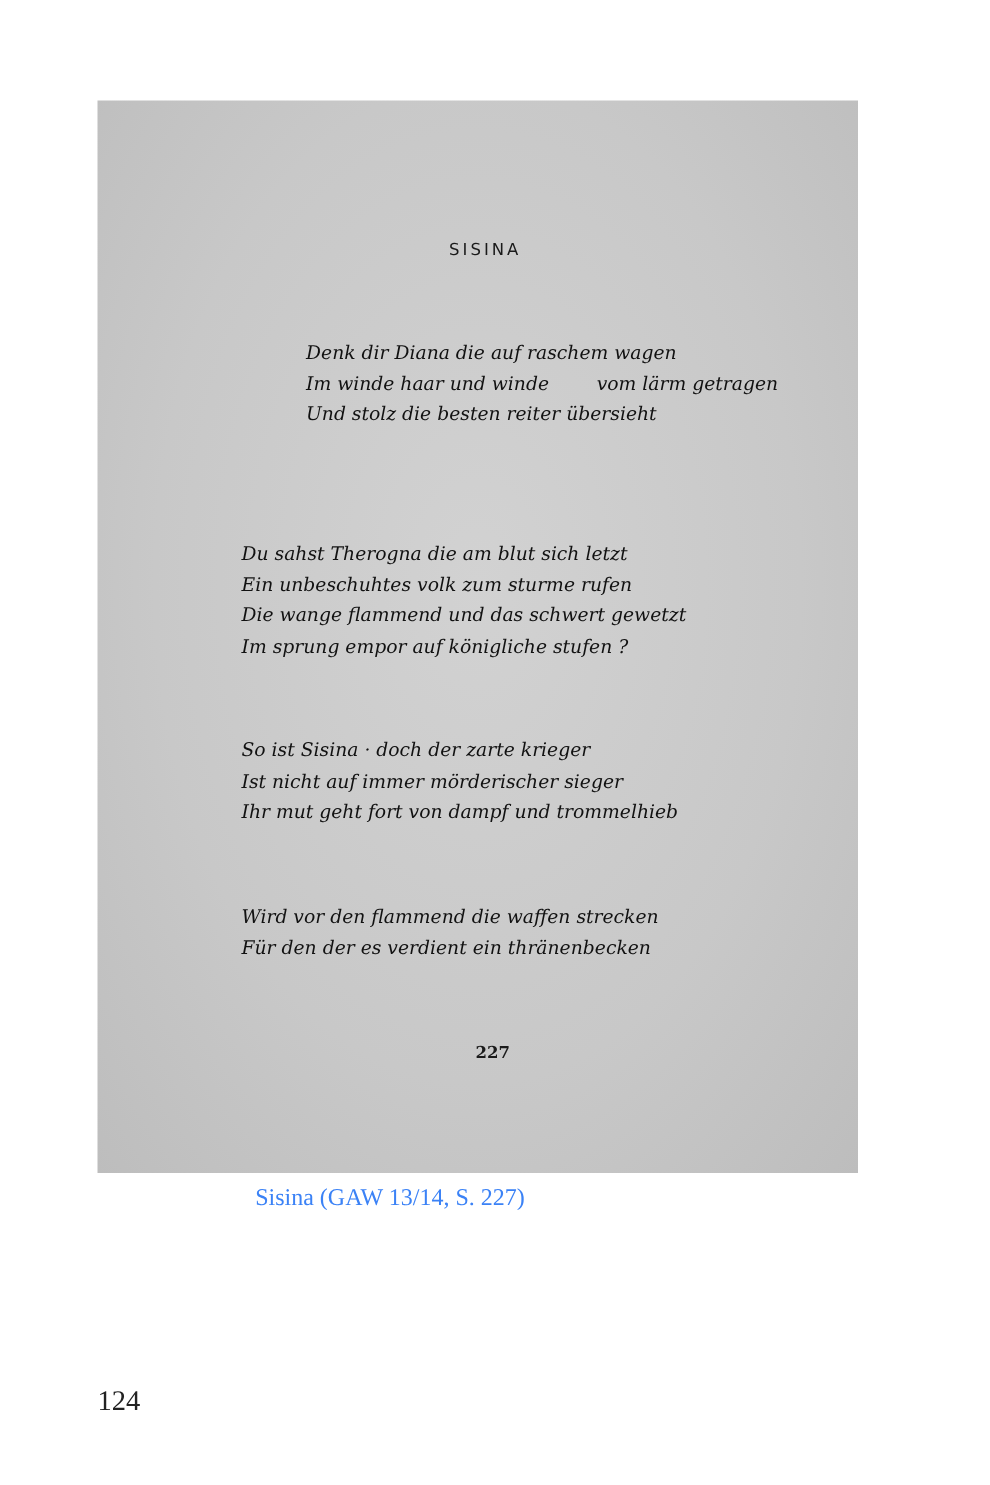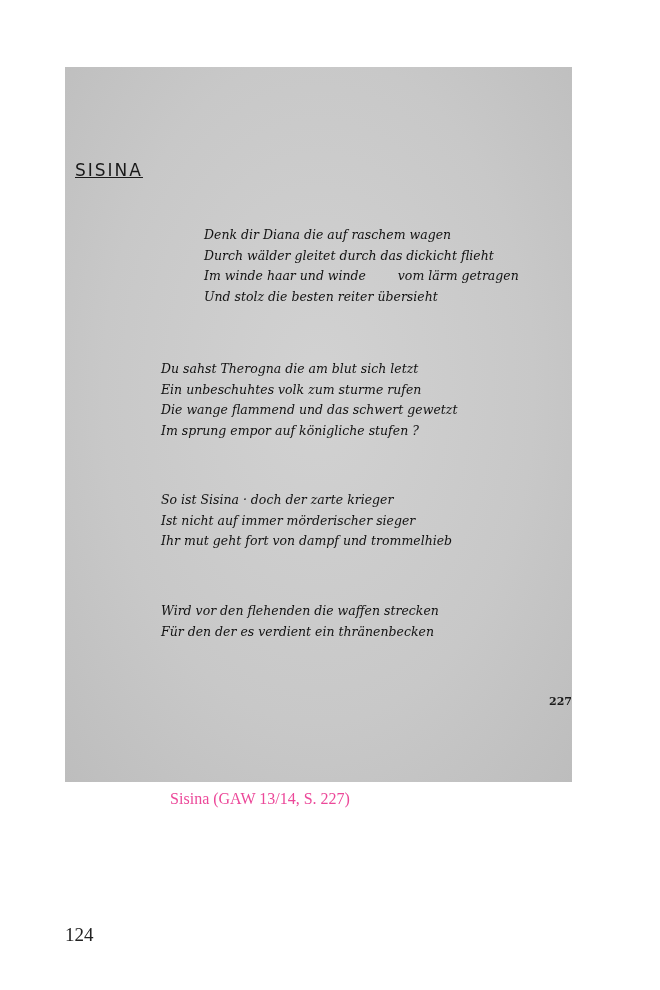--- a/index.html
+++ b/index.html
@@ -21,28 +21,27 @@
       width: 507px;
       height: 715px;
       background: radial-gradient(ellipse at 50% 45%, #d2d2d2 0%, #c8c8c8 60%, #bdbdbd 100%);
       box-sizing: border-box;
     }
     .scan-title {
       position: absolute;
       left: 0;
       width: 100%;
       top: 93px;
-      text-align: left;
+      text-align: center;
       font-family: "DejaVu Sans", sans-serif;
-      font-size: 17px;
+      font-size: 11px;
       letter-spacing: 2px;
       color: #1a1a1a;
       padding-left: 10px;
       box-sizing: border-box;
-      text-decoration: underline;
     }
     .stanza {
       position: absolute;
       left: 96px;
       width: 330px;
     }
     .line {
       font-family: "DejaVu Serif", serif;
       font-style: italic;
       font-size: 12.5px;
@@ -52,76 +51,75 @@
     }
     .stanza-1 { top: 158px; margin-left: 43px; }
     .stanza-2 { top: 292px; }
     .stanza-3 { top: 423px; }
     .stanza-4 { top: 534px; }
     .scan-page-number {
       position: absolute;
       left: 0;
       width: 100%;
       top: 628px;
-      text-align: right;
+      text-align: center;
       font-family: "DejaVu Serif", serif;
       font-weight: bold;
       font-size: 11px;
       color: #1a1a1a;
       padding-left: 20px;
       box-sizing: border-box;
     }
     .caption {
       position: absolute;
       left: 0;
       width: 520px;
       top: 790px;
       text-align: center;
       font-family: "Liberation Serif", serif;
       font-size: 16px;
-      color: #ec4899;
+      color: #3b82f6;
       padding-left: 0px;
     }
     .page-number {
       position: absolute;
       left: 65px;
       top: 924px;
       font-family: "Liberation Serif", serif;
       font-size: 19px;
       color: #222222;
     }
   </style>
 </head>
 <body>
 
 <div class="scan">
   <div class="scan-title">SISINA</div>
 
   <div class="stanza stanza-1">
     <div class="line">Denk dir Diana die auf raschem wagen</div>
-    <div class="line">Durch wälder gleitet durch das dickicht flieht</div>
     <div class="line" style="white-space: pre;">Im winde haar und winde        vom lärm getragen</div>
     <div class="line">Und stolz die besten reiter übersieht</div>
   </div>
 
   <div class="stanza stanza-3">
     <div class="line">So ist Sisina · doch der zarte krieger</div>
     <div class="line">Ist nicht auf immer mörderischer sieger</div>
     <div class="line">Ihr mut geht fort von dampf und trommelhieb</div>
   </div>
 
   <div class="stanza stanza-2">
     <div class="line">Du sahst Therogna die am blut sich letzt</div>
     <div class="line">Ein unbeschuhtes volk zum sturme rufen</div>
     <div class="line">Die wange flammend und das schwert gewetzt</div>
     <div class="line">Im sprung empor auf königliche stufen ?</div>
   </div>
 
   <div class="stanza stanza-4">
-    <div class="line">Wird vor den flehenden die waffen strecken</div>
+    <div class="line">Wird vor den flammend die waffen strecken</div>
     <div class="line">Für den der es verdient ein thränenbecken</div>
   </div>
 
   <div class="scan-page-number">227</div>
 </div>
 
 <div class="caption">Sisina (GAW 13/14, S. 227)</div>
 
 <div class="page-number">124</div>
 

